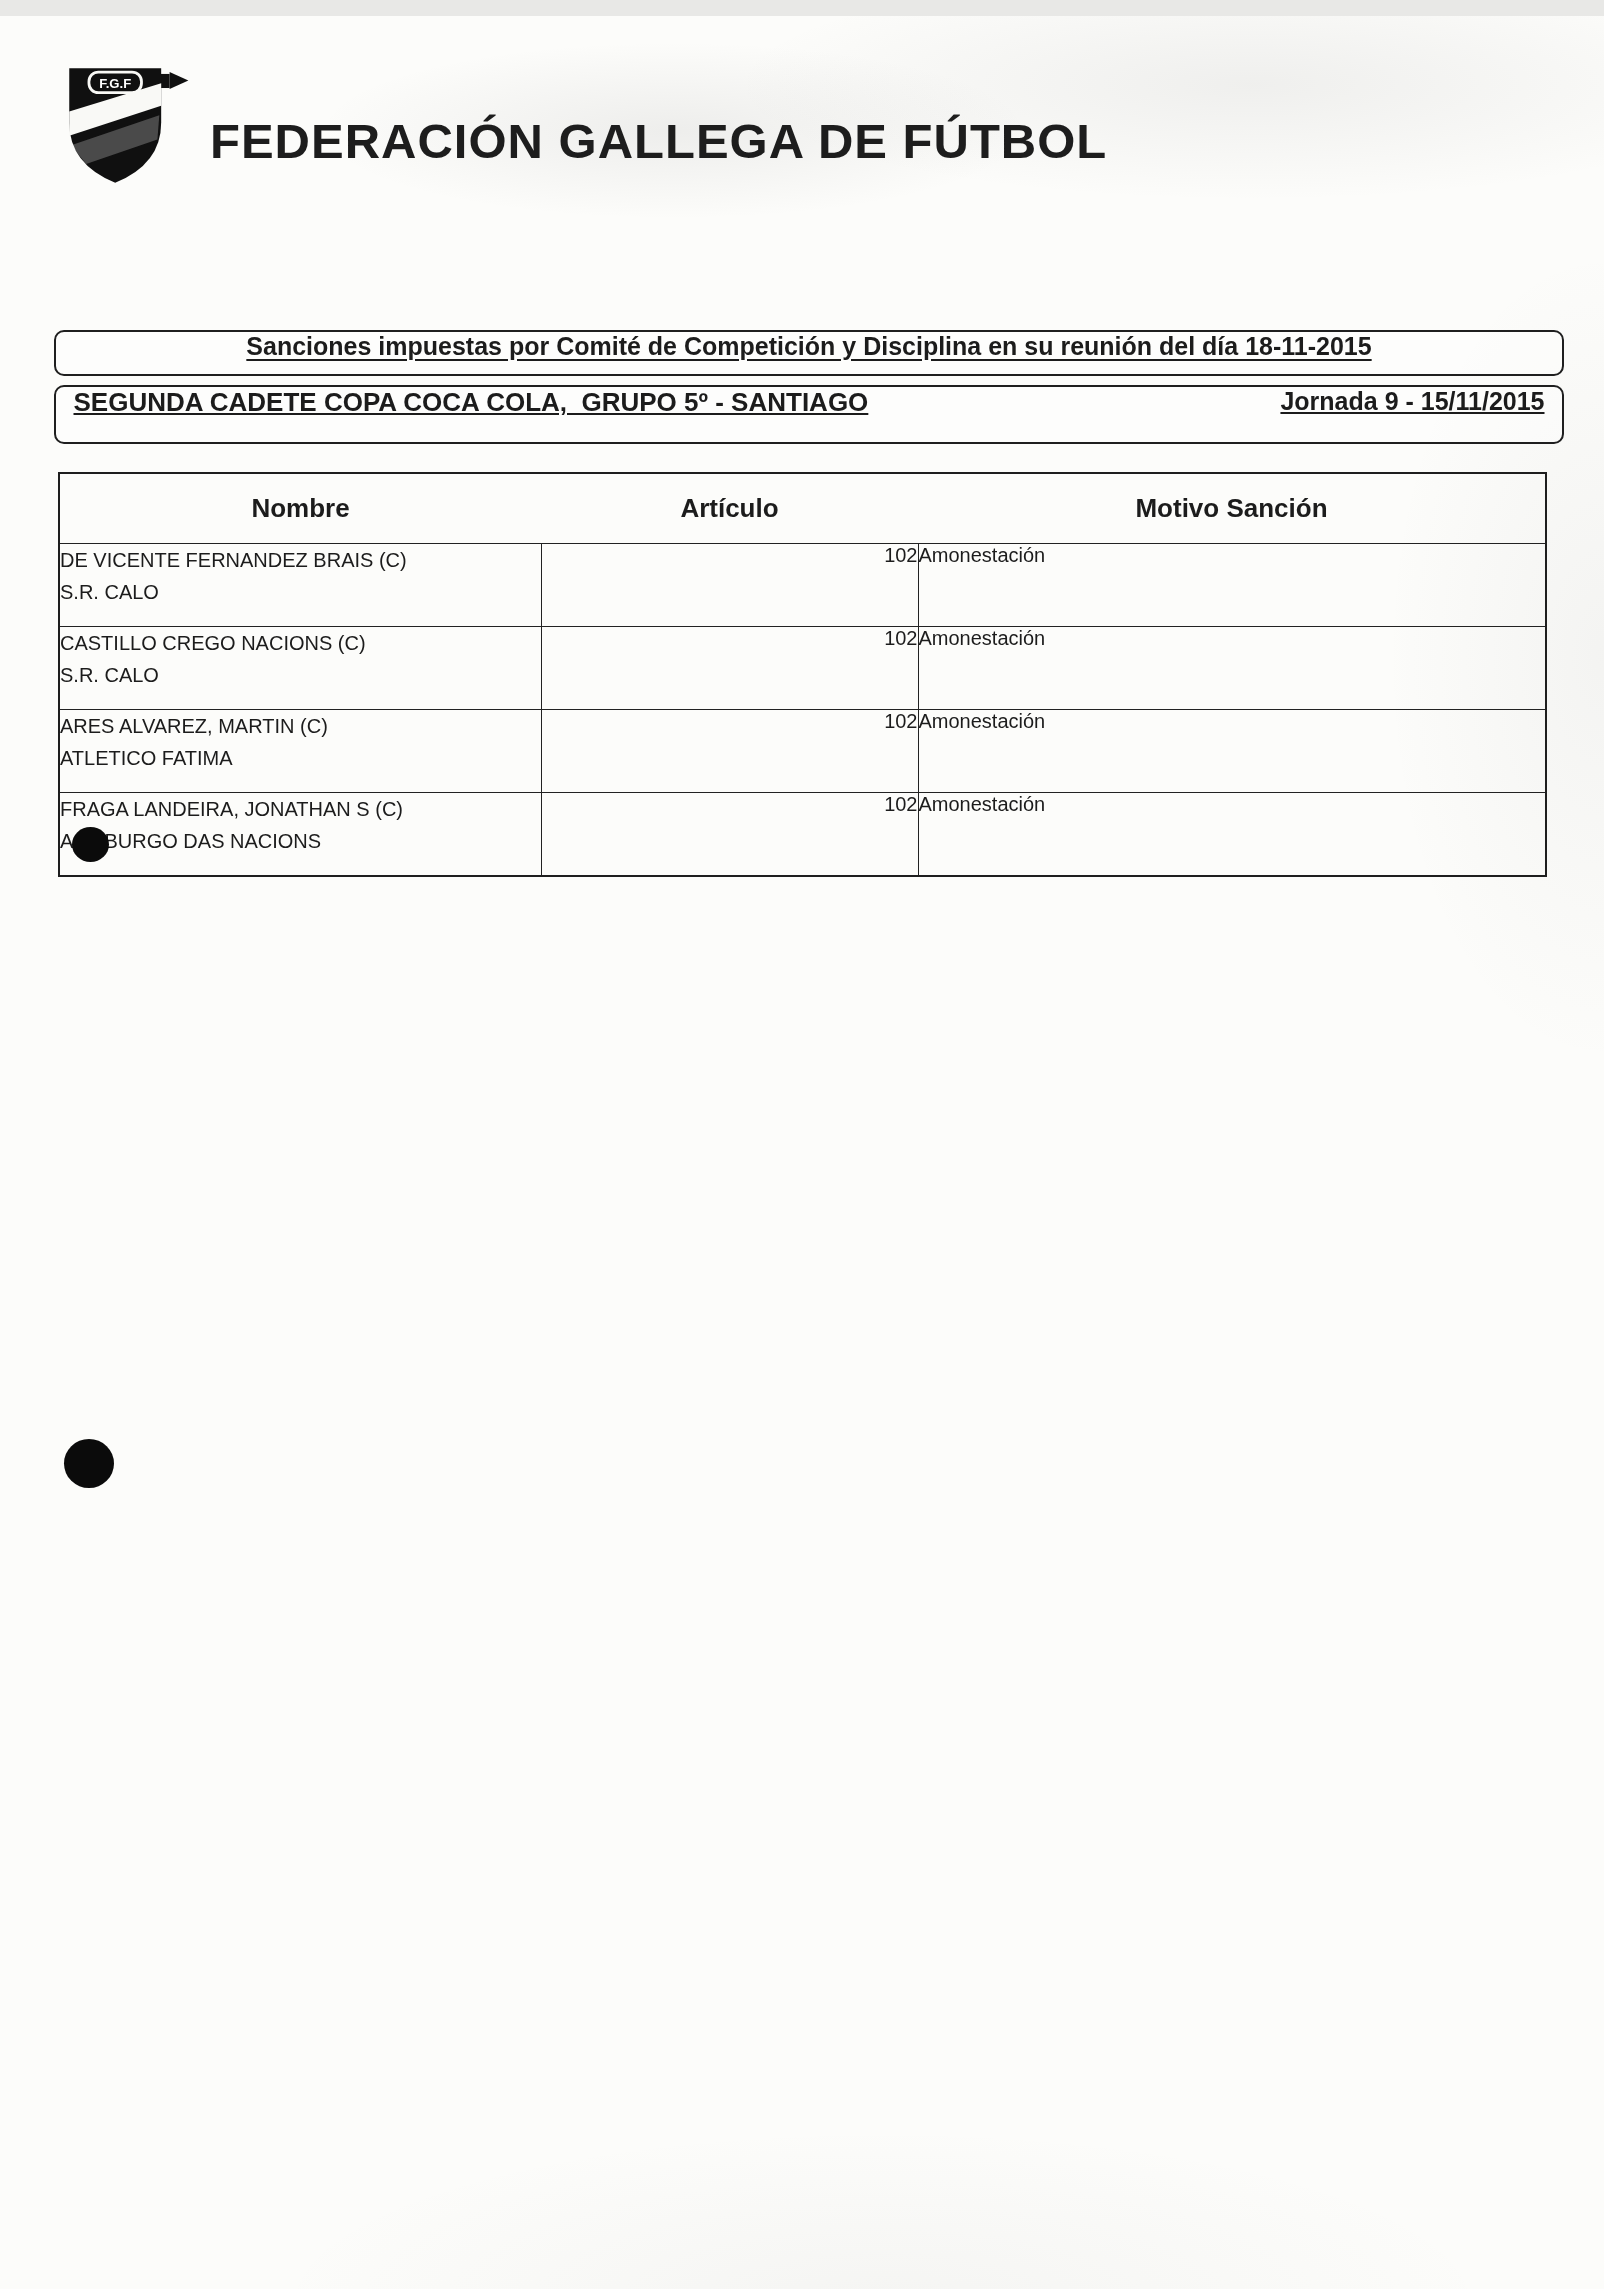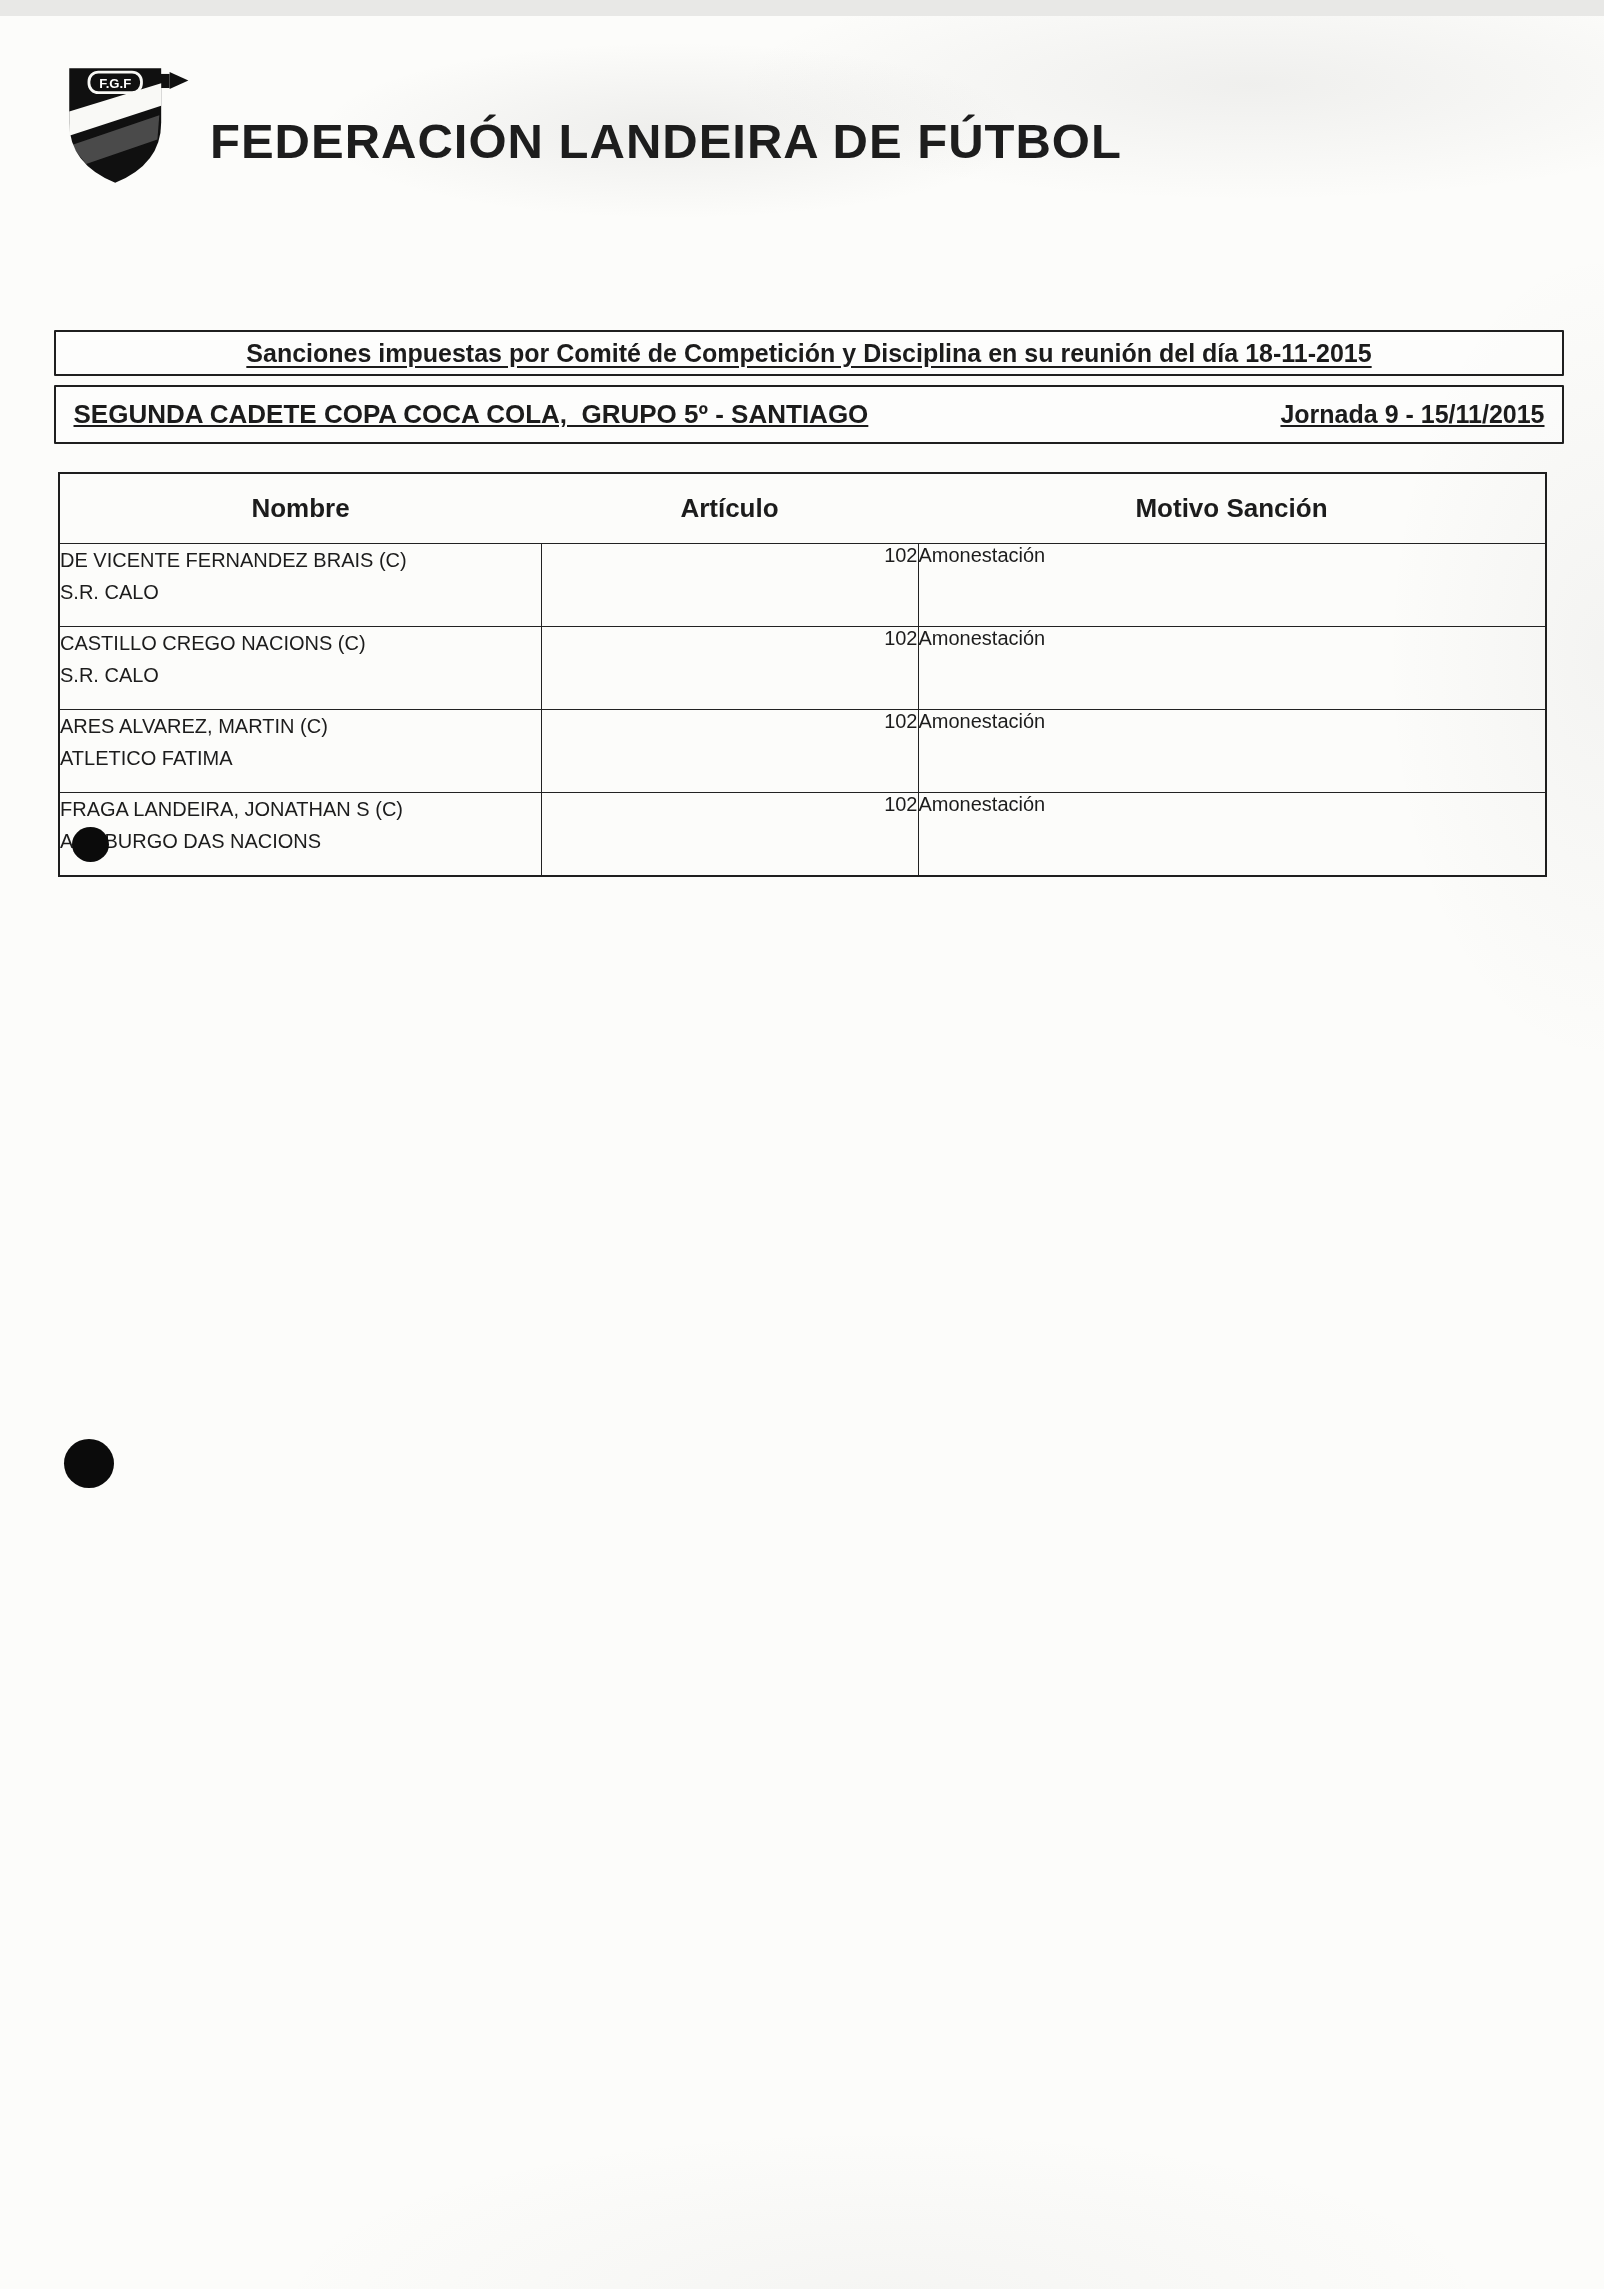--- a/index.html
+++ b/index.html
@@ -38,25 +38,25 @@
     color: #1d1d1d;
     white-space: nowrap;
   }
 
   
   .bar {
     position: absolute;
     left: 54px;
     width: 1510px;
     border: 2.9px solid #1f1f1f;
-    border-radius: 1px;
+    border-radius: 10px;
     box-sizing: border-box;
     background: rgba(255,255,255,0.35);
     display: flex;
-    align-items: center;
+    align-items: flex-start;
   }
   .title-bar {
     top: 314px;
     height: 46px;
     justify-content: center;
   }
   .title-bar .title-text {
     font-size: 25px;
     font-weight: 700;
     text-decoration: underline;
@@ -149,21 +149,21 @@
 
       <path d="M12 16 h98 v58 q0 44 -49 64 q-49 -20 -49 -64 z" fill="#101010"></path>
 
       <path d="M12 62 L110 32 L110 56 L12 88 Z" fill="#f9f9f6"></path>
       <path d="M14 98 L108 66 L106 92 L30 118 Z" fill="#f9f9f6" opacity="0.25"></path>
 
       <rect x="33" y="20" rx="10" ry="10" width="56" height="22" fill="#101010" stroke="#f9f9f6" stroke-width="3"></rect>
       <text x="61" y="37" font-size="14" font-weight="bold" fill="#ffffff" text-anchor="middle" font-family="Liberation Sans, sans-serif">F.G.F</text>
     </svg>
   </div>
-  <h1 class="org-title">FEDERACIÓN LANDEIRA DE FÚTBOL</h1>
+  <h1 class="org-title">FEDERACIÓN GALLEGA DE FÚTBOL</h1>
 
   <div class="bar title-bar">
     <span class="title-text">Sanciones impuestas por Comité de Competición y Disciplina en su reunión del día 18-11-2015</span>
   </div>
 
   <div class="bar comp-bar">
     <span class="comp-left">SEGUNDA CADETE COPA COCA COLA,  GRUPO 5º - SANTIAGO</span>
     <span class="comp-right">Jornada 9 - 15/11/2015</span>
   </div>
 

